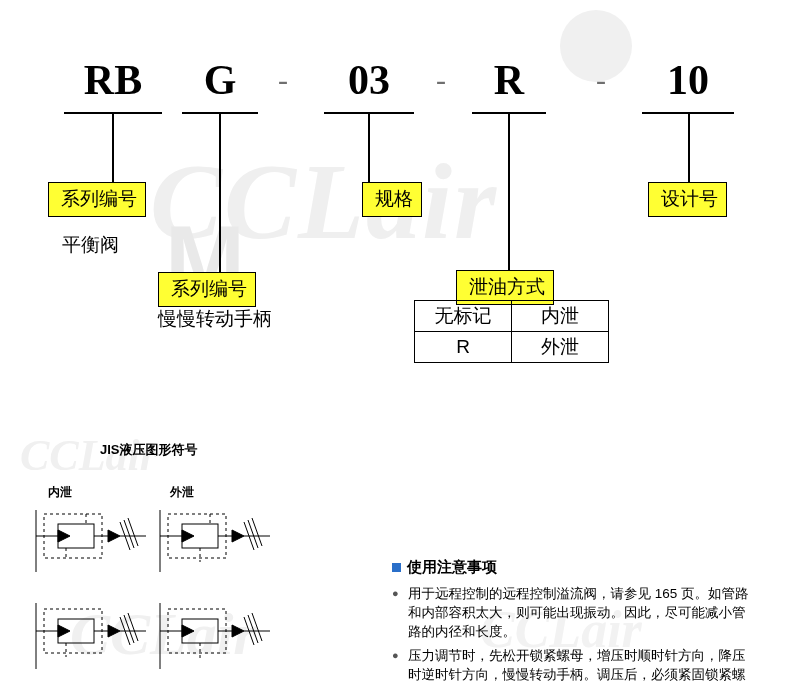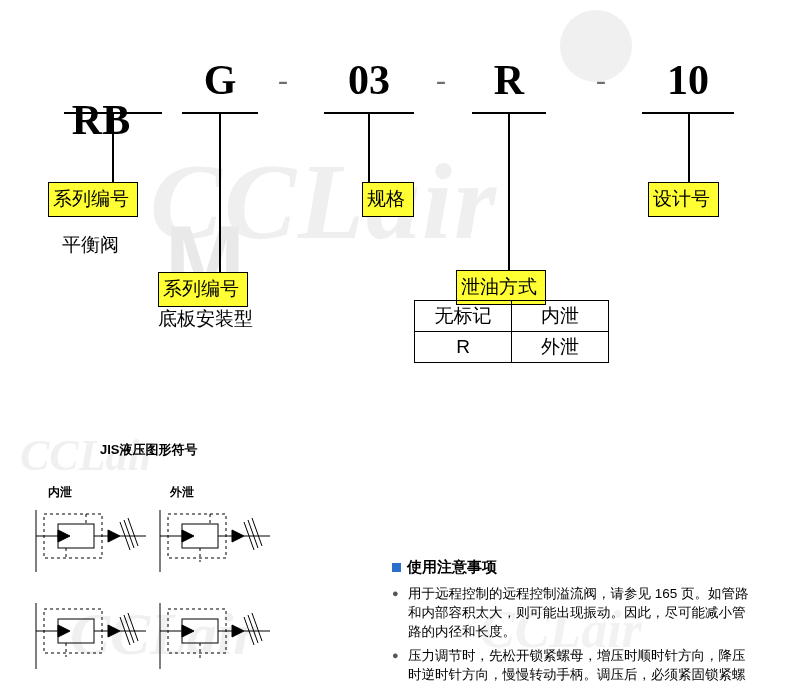--- a/index.html
+++ b/index.html
@@ -112,21 +112,21 @@
     width: 2px;
     background: #000;
   }
 
   
   .ylabel {
     position: absolute;
     background: #ffff33;
     border: 1px solid #000;
     font-size: 19px;
-    padding: 3px 8px 4px 4px;
+    padding: 3px 8px 4px 12px;
     white-space: nowrap;
     text-align: left;
     font-family: "Liberation Sans", sans-serif;
   }
   .plain-label {
     position: absolute;
     font-size: 19px;
     white-space: nowrap;
   }
 
@@ -207,21 +207,21 @@
 <body>
 
 <div class="wm-circ"></div>
 <div class="wm wm-main">CCLair</div>
 <div class="wm wm-m">M</div>
 <div class="wm wm-small">CCLair</div>
 <div class="wm wm-small2">CCLair</div>
 <div class="wm wm-small3">CCLair</div>
 
 <div class="code-row">
-  <div class="code-seg" style="left:58px; width:86px;margin-top:40px;">RB</div>
+  <div class="code-seg" style="left:70px; width:86px;">RB</div>
   <div class="code-seg" style="left:186px; width:68px;">G</div>
   <div class="code-seg" style="left:330px; width:78px;">03</div>
   <div class="code-seg" style="left:478px; width:62px;">R</div>
   <div class="code-seg" style="left:648px; width:80px;">10</div>
 
   <div class="code-dash" style="left:278px;">-</div>
   <div class="code-dash" style="left:436px;">-</div>
   <div class="code-dash" style="left:596px;">-</div>
 </div>
 
@@ -234,21 +234,21 @@
 <div class="vline" style="left:112px; top:112px; height:70px;"></div>
 <div class="vline" style="left:219px; top:112px; height:160px;"></div>
 <div class="vline" style="left:368px; top:112px; height:70px;"></div>
 <div class="vline" style="left:508px; top:112px; height:158px;"></div>
 <div class="vline" style="left:688px; top:112px; height:70px;"></div>
 
 <div class="ylabel" style="left:48px; top:182px;">系列编号</div>
 <div class="plain-label" style="left:62px; top:232px;">平衡阀</div>
 
 <div class="ylabel" style="left:158px; top:272px;">系列编号</div>
-<div class="plain-label" style="left:158px; top:306px;">底板安装型</div>
+<div class="plain-label" style="left:158px; top:306px;">慢慢转动手柄</div>
 
 <div class="ylabel" style="left:330px; top:182px;margin-left:32px;">规格</div>
 
 <div class="ylabel" style="left:456px; top:270px;">泄油方式</div>
 
 <div class="ylabel" style="left:648px; top:182px;">设计号</div>
 
 <table class="leak-table">
   <tbody>
       <tr>

